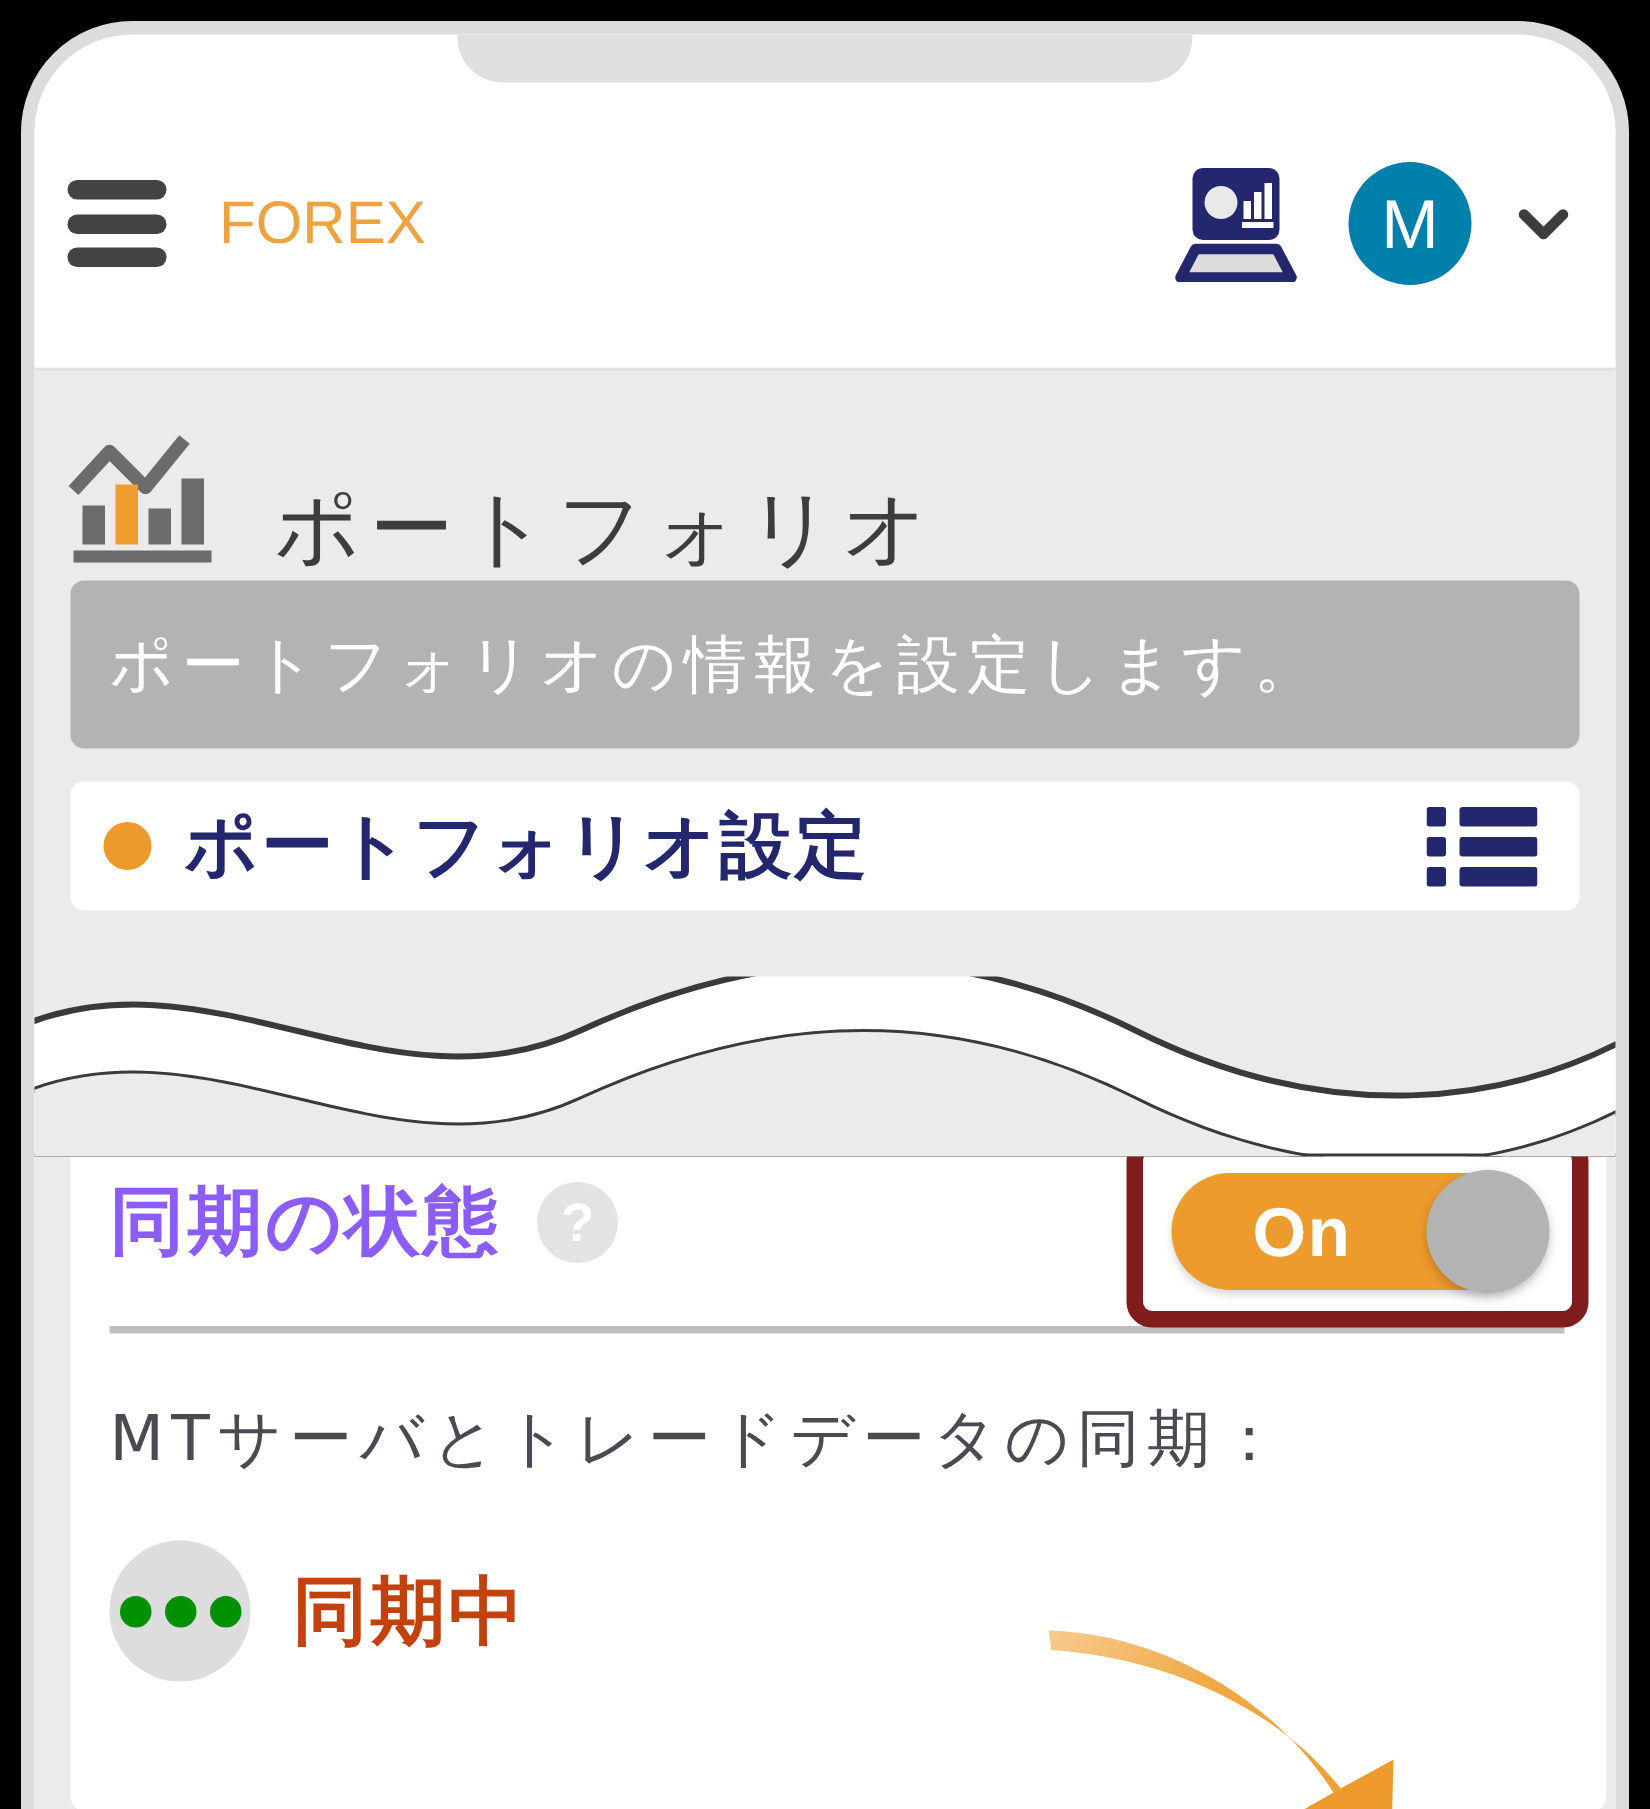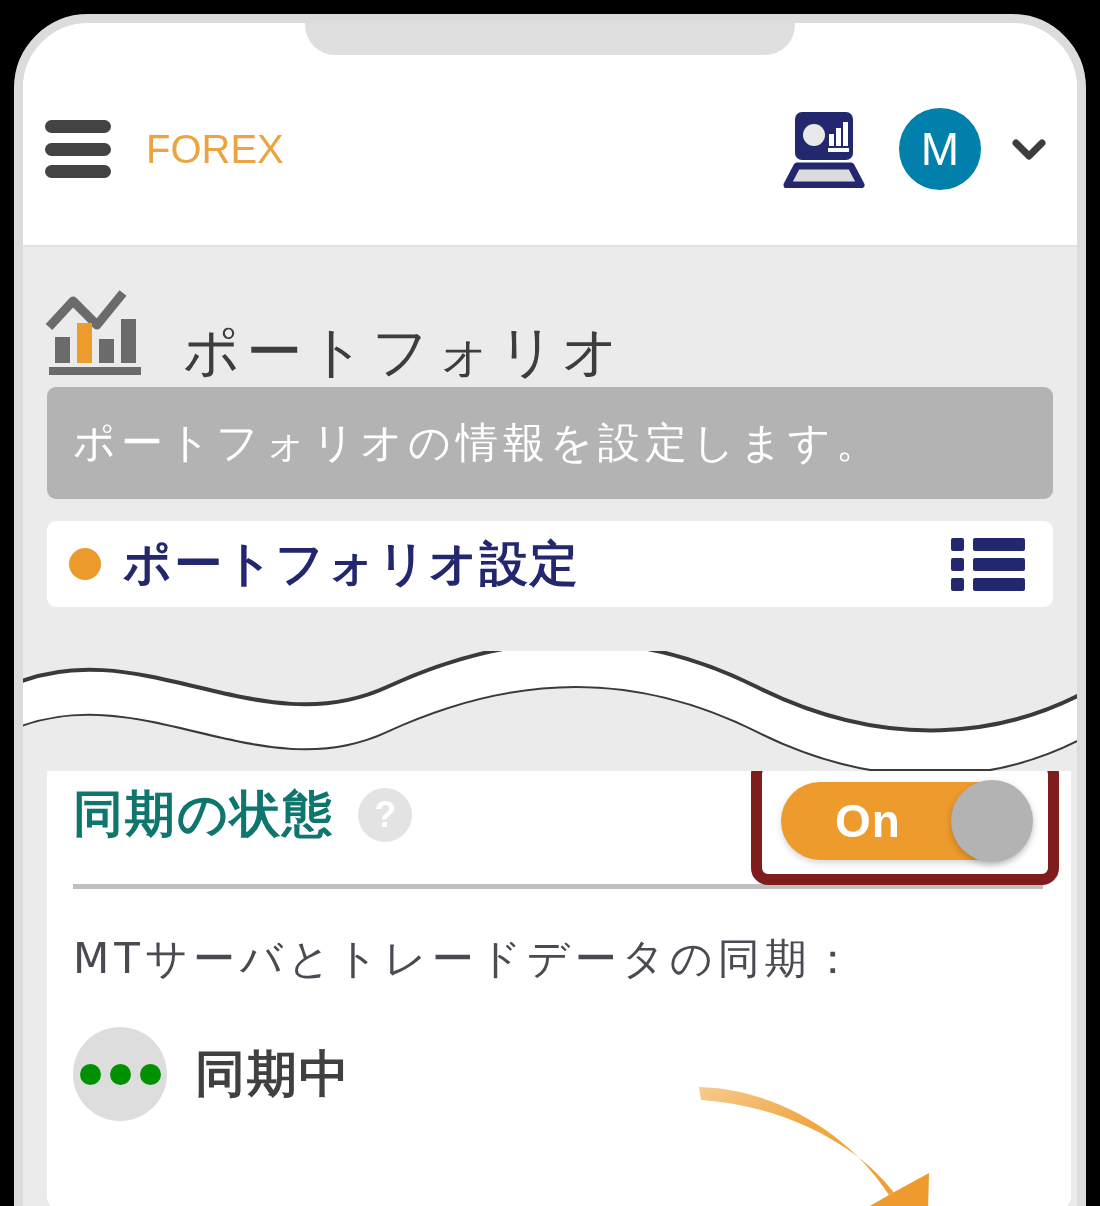--- a/index.html
+++ b/index.html
@@ -179,21 +179,21 @@
     width: 1024px;
     height: 465px;
     background: #ffffff;
     border-radius: 11px;
     padding: 38px 28px 0 26px;
   }
   #sync-header-row { display: flex; align-items: center; }
   #sync-heading {
     font-size: 50px;
     font-weight: 700;
-    color: #0f766e;
+    color: #8b5cf6;
     letter-spacing: 2px;
     font-family: "DejaVu Sans", sans-serif;
     text-align: center;
   }
   #sync-help-icon {
     margin-left: 24px;
     width: 54px; height: 54px;
     border-radius: 50%;
     background: #e3e3e3;
     color: #ffffff;
@@ -232,21 +232,21 @@
   #sync-dots-badge i {
     width: 21px; height: 21px;
     border-radius: 50%;
     background: #019102;
     display: block;
   }
   #sync-status-label {
     margin-left: 28px;
     font-size: 50px;
     font-weight: 700;
-    color: #404040;
+    color: #c2410c;
     letter-spacing: 2px;
     font-family: "DejaVu Sans", sans-serif;
   }
 
   
   #toggle-highlight {
     position: absolute;
     right: 12px;
     top: 14px;
     width: 308px; height: 128px;

